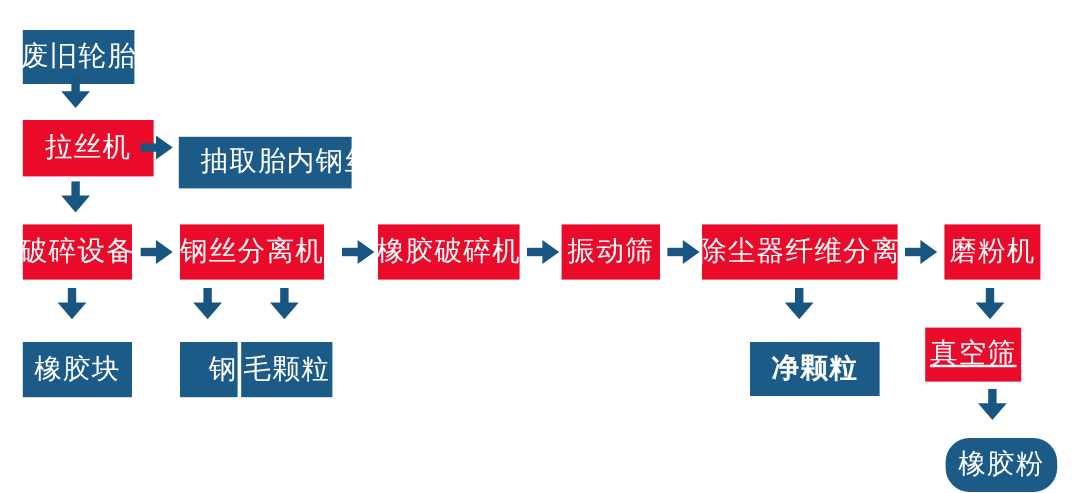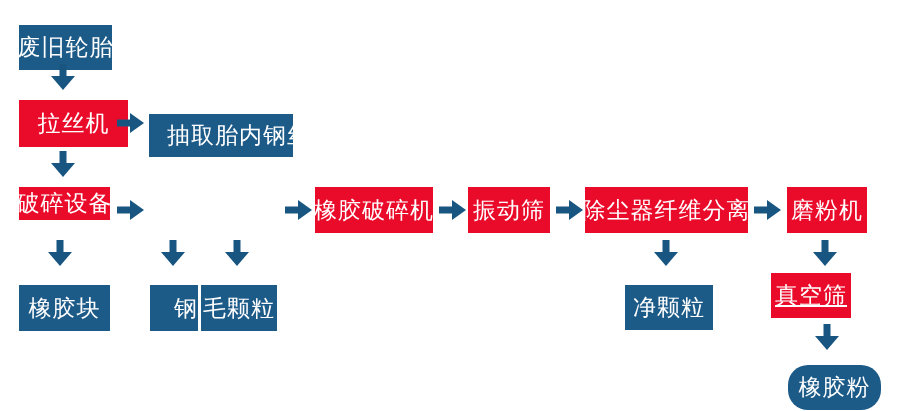--- a/index.html
+++ b/index.html
@@ -35,30 +35,30 @@
   }
   .node.red  { background: var(--process-box); }
   .node.blue { background: var(--result-box); margin-top: 12px; }
   .arrow { position: absolute; display: block; }
   .arrow polygon, .arrow rect { fill: var(--arrow); }
 
   
   #n-waste-tire        { left: 19px;  top: 13px;  width: 93px;  height: 45px; }
   #n-wire-drawing      { left: 19px;  top: 100px; width: 109px;  height: 47px; }
   #n-extract-wire      { left: 149px; top: 102px; width: 144px; height: 43px; padding-left: 36px; }
-  #n-crushing          { left: 19px;  top: 187px; width: 91px;  height: 33px; }
+  #n-crushing          { left: 19px;  top: 187px; width: 91px;  height: 46px; }
   #n-wire-separator    { left: 150px; top: 187px; width: 120px; height: 46px; }
   #n-rubber-crusher    { left: 315px; top: 187px; width: 118px; height: 46px; }
   #n-vibrating-screen  { left: 468px; top: 187px; width: 82px;  height: 46px; }
   #n-dust-fiber        { left: 585px; top: 187px; width: 163px; height: 46px; }
   #n-grinding          { left: 787px; top: 187px; width: 80px;  height: 46px; }
   #n-rubber-block      { left: 19px;  top: 273px; width: 91px;  height: 46px; }
   #n-steel-wire        { left: 150px; top: 273px; width: 47px;  height: 46px; padding-left: 48px; }
   #n-coarse-granule    { left: 201px; top: 273px; width: 76px;  height: 46px; }
-  #n-clean-granule     { left: 625px; top: 273px; width: 88px;  height: 45px; }
+  #n-clean-granule     { left: 625px; top: 273px; width: 108px;  height: 45px; font-weight: bold; }
   #n-vacuum-screen     { left: 771px; top: 273px; width: 80px;  height: 45px; text-decoration: underline; }
   #n-rubber-powder     { left: 788px; top: 353px; width: 93px;  height: 45px; border-radius: 20px; }
 
   #a-down-1 { left: 51px;  top: 64px;  }
   #a-down-2 { left: 51px;  top: 151px; }
   #a-down-3 { left: 48px;  top: 240px; }
   #a-down-4 { left: 161px; top: 240px; }
   #a-down-5 { left: 225px; top: 240px; }
   #a-down-6 { left: 654px; top: 240px; }
   #a-down-7 { left: 813px; top: 240px; }
@@ -73,20 +73,21 @@
 </style>
 </head>
 <body>
 
 <div class="canvas">
 
   <div class="node blue" id="n-waste-tire">废旧轮胎</div>
   <div class="node red" id="n-wire-drawing">拉丝机</div>
   <div class="node blue" id="n-extract-wire">抽取胎内钢丝</div>
   <div class="node red" id="n-crushing">破碎设备</div>
+  <div class="node red" id="n-wire-separator">钢丝分离机</div>
   <div class="node red" id="n-vibrating-screen">振动筛</div>
   <div class="node red" id="n-rubber-crusher">橡胶破碎机</div>
   <div class="node red" id="n-dust-fiber">除尘器纤维分离</div>
   <div class="node red" id="n-grinding">磨粉机</div>
   <div class="node blue" id="n-rubber-block">橡胶块</div>
   <div class="node blue" id="n-steel-wire">钢丝</div>
   <div class="node blue" id="n-coarse-granule">毛颗粒</div>
   <div class="node blue" id="n-clean-granule">净颗粒</div>
   <div class="node red" id="n-vacuum-screen">真空筛</div>
   <div class="node blue" id="n-rubber-powder">橡胶粉</div>

